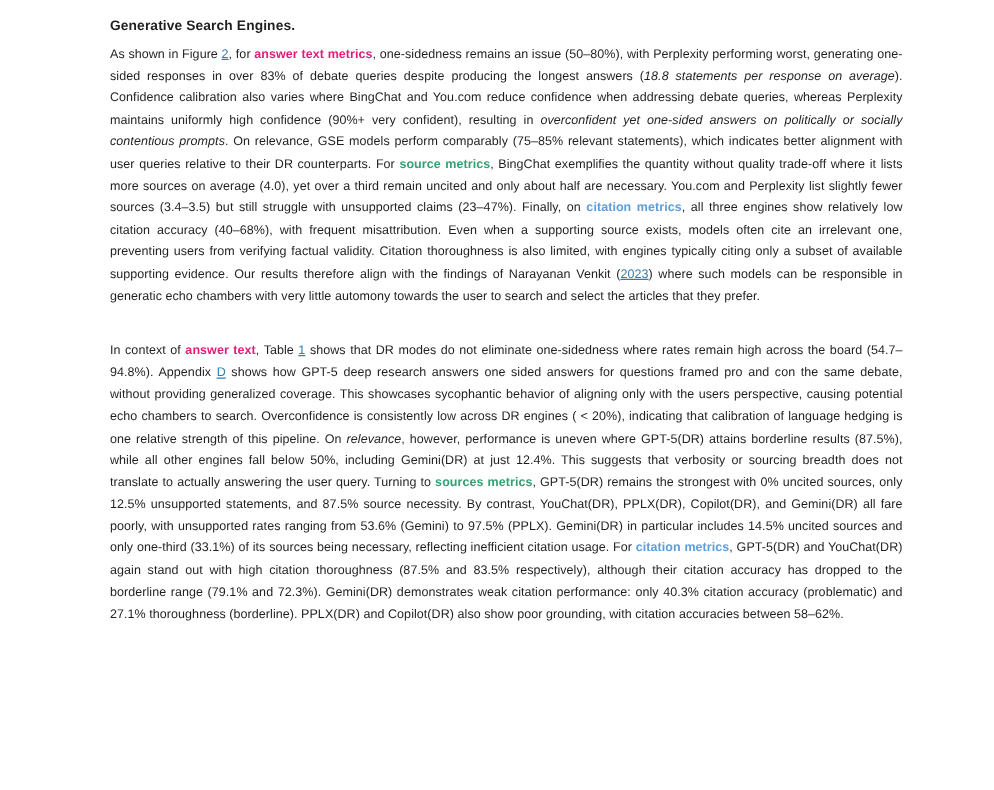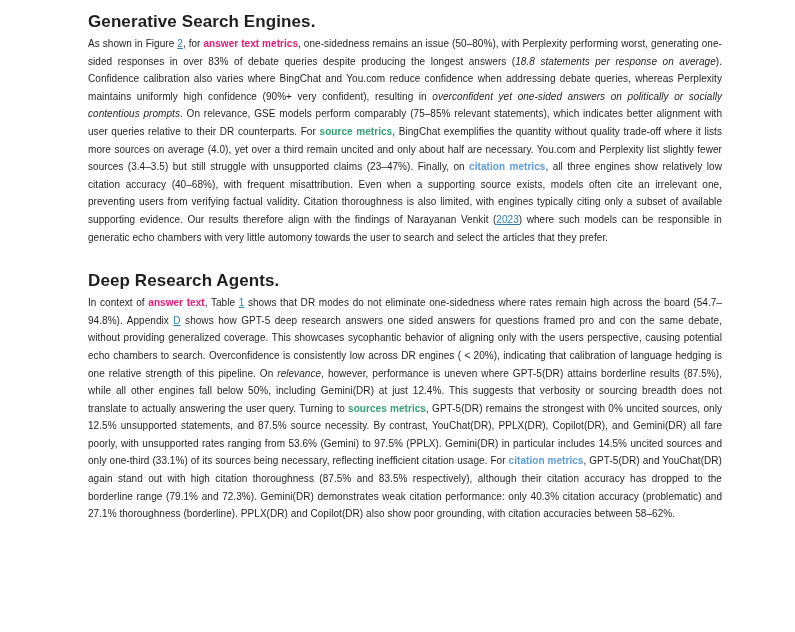--- a/index.html
+++ b/index.html
@@ -16,21 +16,21 @@
   .page {
     box-sizing: border-box;
     width: 795px;
     height: 632px;
     padding: 13px 73px 10px 88px;
     background: #ffffff;
   }
   .section { margin: 0; }
   .section + .section { margin-top: 26px; }
   .section-heading {
-    font-size: 17px;
+    font-size: 11px;
     font-weight: bold;
     color: #1f1f1f;
     line-height: 17px;
     margin-bottom: 5px;
     letter-spacing: 0.1px;
   }
   .paragraph {
     font-size: 10px;
     color: #1f1f1f;
     line-height: 17.6px;
@@ -48,17 +48,16 @@
 <body>
 
 <div class="page">
 
   <div class="section">
     <div class="section-heading">Generative Search Engines.</div>
     <div class="paragraph"><span class="seg-normal">As shown in Figure </span><span class="seg-link" style="color: rgb(46, 127, 174);">2</span><span class="seg-normal">, for </span><span class="seg-metric-answer" style="color: rgb(227, 28, 121);">answer text metrics</span><span class="seg-normal">, one-sidedness remains an issue (50–80%), with Perplexity performing worst, generating one-sided responses in over 83% of debate queries despite producing the longest answers (</span><span class="seg-italic">18.8 statements per response on average</span><span class="seg-normal">). Confidence calibration also varies where BingChat and You.com reduce confidence when addressing debate queries, whereas Perplexity maintains uniformly high confidence (90%+ very confident), resulting in </span><span class="seg-italic">overconfident yet one-sided answers on politically or socially contentious prompts</span><span class="seg-normal">. On relevance, GSE models perform comparably (75–85% relevant statements), which indicates better alignment with user queries relative to their DR counterparts. For </span><span class="seg-metric-source" style="color: rgb(52, 160, 115);">source metrics</span><span class="seg-normal">, BingChat exemplifies the quantity without quality trade-off where it lists more sources on average (4.0), yet over a third remain uncited and only about half are necessary. You.com and Perplexity list slightly fewer sources (3.4–3.5) but still struggle with unsupported claims (23–47%). Finally, on </span><span class="seg-metric-citation" style="color: rgb(92, 157, 219);">citation metrics</span><span class="seg-normal">, all three engines show relatively low citation accuracy (40–68%), with frequent misattribution. Even when a supporting source exists, models often cite an irrelevant one, preventing users from verifying factual validity. Citation thoroughness is also limited, with engines typically citing only a subset of available supporting evidence. Our results therefore align with the findings of Narayanan Venkit (</span><span class="seg-link" style="color: rgb(46, 127, 174);">2023</span><span class="seg-normal">) where such models can be responsible in generatic echo chambers with very little automony towards the user to search and select the articles that they prefer.</span></div>
   </div>
 
   <div class="section">
-    <div class="section-heading">Deep Research Agents.</div>
     <div class="paragraph"><span class="seg-normal">In context of </span><span class="seg-metric-answer" style="color: rgb(227, 28, 121);">answer text</span><span class="seg-normal">, Table </span><span class="seg-link" style="color: rgb(46, 127, 174);">1</span><span class="seg-normal"> shows that DR modes do not eliminate one-sidedness where rates remain high across the board (54.7–94.8%). Appendix </span><span class="seg-link" style="color: rgb(46, 127, 174);">D</span><span class="seg-normal"> shows how GPT-5 deep research answers one sided answers for questions framed pro and con the same debate, without providing generalized coverage. This showcases sycophantic behavior of aligning only with the users perspective, causing potential echo chambers to search. Overconfidence is consistently low across DR engines ( &lt; 20%), indicating that calibration of language hedging is one relative strength of this pipeline. On </span><span class="seg-italic">relevance</span><span class="seg-normal">, however, performance is uneven where GPT-5(DR) attains borderline results (87.5%), while all other engines fall below 50%, including Gemini(DR) at just 12.4%. This suggests that verbosity or sourcing breadth does not translate to actually answering the user query. Turning to </span><span class="seg-metric-source" style="color: rgb(52, 160, 115);">sources metrics</span><span class="seg-normal">, GPT-5(DR) remains the strongest with 0% uncited sources, only 12.5% unsupported statements, and 87.5% source necessity. By contrast, YouChat(DR), PPLX(DR), Copilot(DR), and Gemini(DR) all fare poorly, with unsupported rates ranging from 53.6% (Gemini) to 97.5% (PPLX). Gemini(DR) in particular includes 14.5% uncited sources and only one-third (33.1%) of its sources being necessary, reflecting inefficient citation usage. For </span><span class="seg-metric-citation" style="color: rgb(92, 157, 219);">citation metrics</span><span class="seg-normal">, GPT-5(DR) and YouChat(DR) again stand out with high citation thoroughness (87.5% and 83.5% respectively), although their citation accuracy has dropped to the borderline range (79.1% and 72.3%). Gemini(DR) demonstrates weak citation performance: only 40.3% citation accuracy (problematic) and 27.1% thoroughness (borderline). PPLX(DR) and Copilot(DR) also show poor grounding, with citation accuracies between 58–62%.</span></div>
   </div>
 
 </div>
 
 </body></html>

